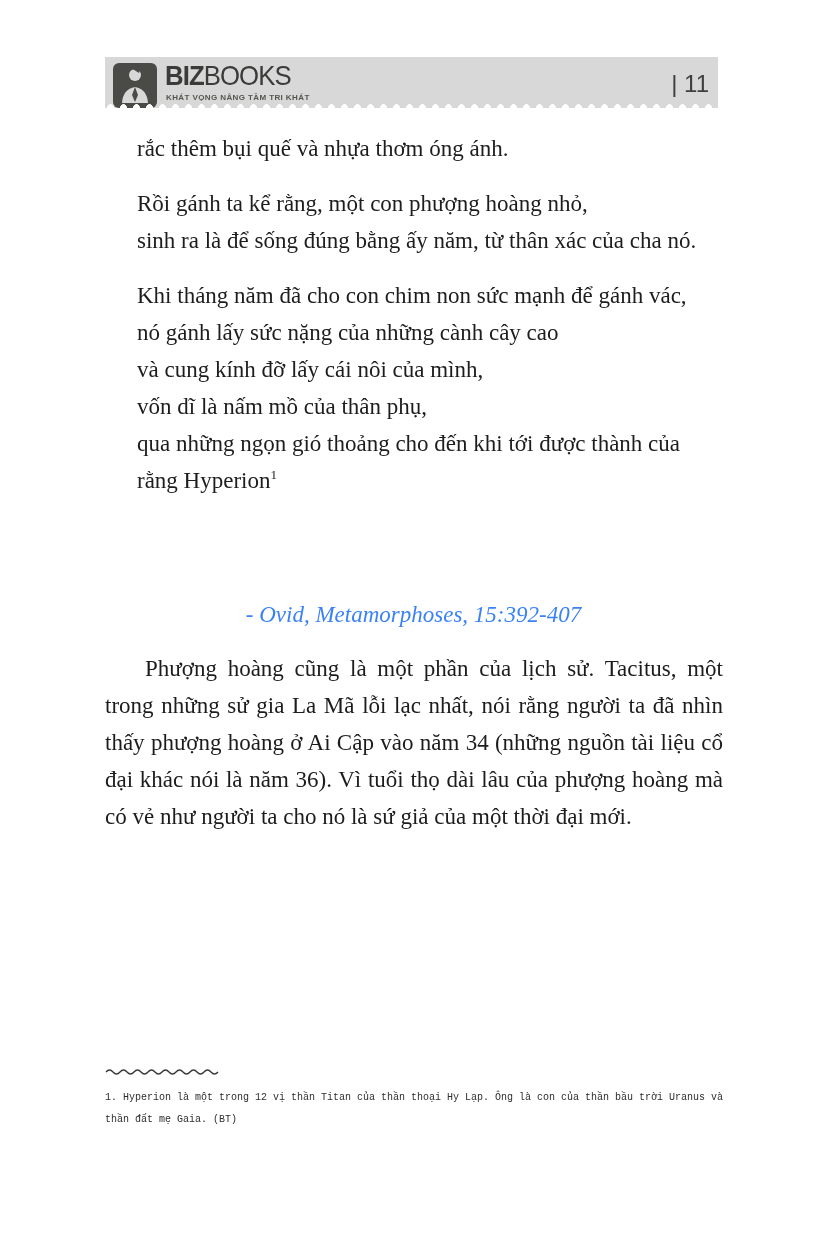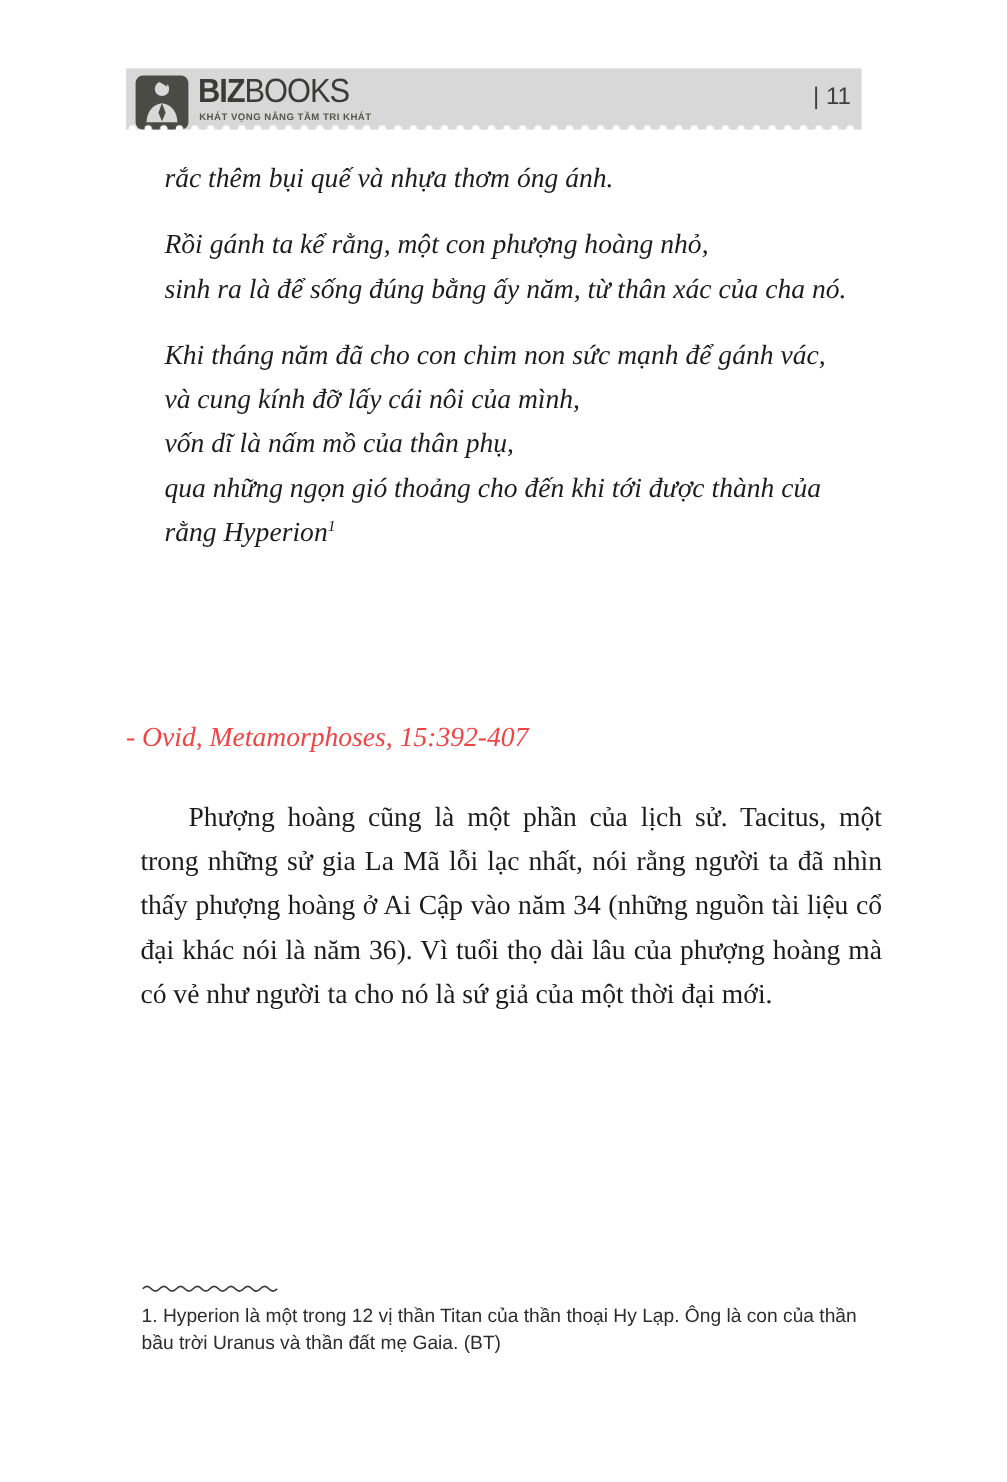--- a/index.html
+++ b/index.html
@@ -39,53 +39,53 @@
   .brand .light{font-weight:400;}
   .tagline{
     position:absolute;left:61px;top:36px;
     font-family:"Liberation Sans", sans-serif;
     font-size:8px;font-weight:700;letter-spacing:0.4px;
     color:#55544f;white-space:nowrap;
   }
   .page-number{
     position:absolute;right:9px;top:13px;
     font-family:"Liberation Sans", sans-serif;
-    font-size:20px;font-weight:400;color:#3f3f3f;
+    font-size:24px;font-weight:400;color:#3f3f3f;
   }
 
   
   .poem{
     position:absolute;left:137px;top:130px;width:600px;
-    font-style:italic;font-size:23px;line-height:37px;color:#1d1d1d;
+    font-size:23px;line-height:37px;color:#1d1d1d;
   }
   .stanza{margin:0 0 18px 0;}
   .poem-line{white-space:nowrap;}
   .poem sup{font-size:13px;line-height:0;}
 
   
   .attribution{
     position:absolute;left:105px;top:596px;width:617px;
-    text-align:left;font-style:italic;font-size:23px;line-height:37px;
-    color:#ef4444;
+    text-align:center;font-style:italic;font-size:23px;line-height:37px;
+    color:#3b82f6;
   }
 
   
   .body-para{
-    position:absolute;left:105px;width:618px;margin:12px;
+    position:absolute;left:105px;width:618px;margin:0;
     font-size:23px;line-height:37px;text-align:justify;text-indent:40px;
     color:#1c1c1c;
   }
   .para-1{top:650px;}
   .para-2{top:857px;}
 
   
   .footnote{
-    position:absolute;left:118px;top:1063px;width:622px;
-    font-family:Liberation Sans, sans-serif;
-    font-size:16px;line-height:22px;color:#2d2d2d;
+    position:absolute;left:105px;top:1063px;width:622px;
+    font-family:Liberation Mono, monospace;
+    font-size:10px;line-height:22px;color:#2d2d2d;
   }
   .squiggle{display:block;margin-bottom:2px;}
 </style>
 </head>
 <body>
 
 <div class="page">
 
   <div class="header-bar">
     <div class="logo-block">
@@ -107,20 +107,21 @@
   <div class="poem">
     <div class="stanza">
       <div class="poem-line">rắc thêm bụi quế và nhựa thơm óng ánh.</div>
     </div>
     <div class="stanza">
       <div class="poem-line">Rồi gánh ta kể rằng, một con phượng hoàng nhỏ,</div>
       <div class="poem-line">sinh ra là để sống đúng bằng ấy năm, từ thân xác của cha nó.</div>
     </div>
     <div class="stanza">
       <div class="poem-line">Khi tháng năm đã cho con chim non sức mạnh để gánh vác,</div>
+      <div class="poem-line">nó gánh lấy sức nặng của những cành cây cao</div>
       <div class="poem-line">và cung kính đỡ lấy cái nôi của mình,</div>
       <div class="poem-line">vốn dĩ là nấm mồ của thân phụ,</div>
       <div class="poem-line">qua những ngọn gió thoảng cho đến khi tới được thành của</div>
       <div class="poem-line"><span>rằng Hyperion</span><sup>1</sup></div>
     </div>
   </div>
 
   <div class="attribution">- Ovid, Metamorphoses, 15:392-407</div>
 
   <p class="body-para para-1">Phượng hoàng cũng là một phần của lịch sử. Tacitus, một trong những sử gia La Mã lỗi lạc nhất, nói rằng người ta đã nhìn thấy phượng hoàng ở Ai Cập vào năm 34 (những nguồn tài liệu cổ đại khác nói là năm 36). Vì tuổi thọ dài lâu của phượng hoàng mà có vẻ như người ta cho nó là sứ giả của một thời đại mới.</p>

